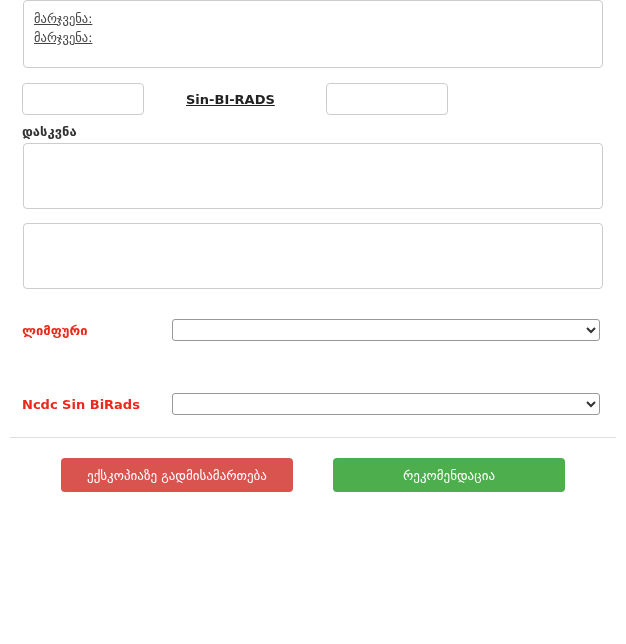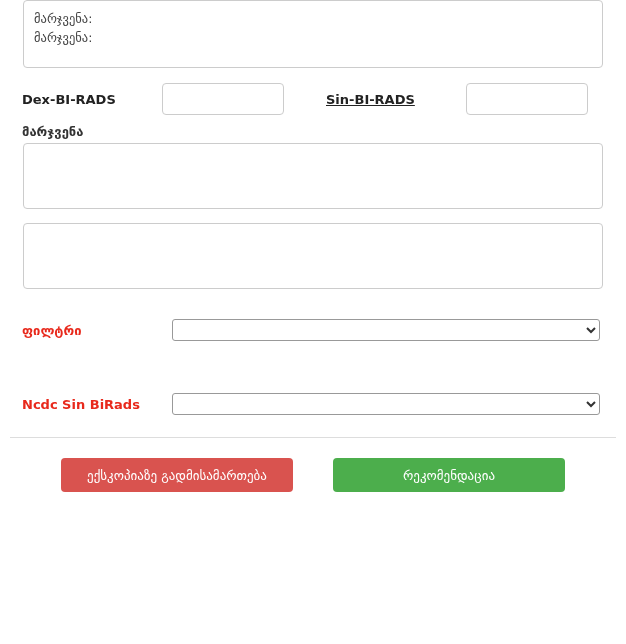--- a/index.html
+++ b/index.html
@@ -28,20 +28,21 @@
     color: #333333;
     margin: 8px 0 4px 12px;
   }
   .big-box {
     box-sizing: border-box;
     width: 580px;
     margin: 0 auto;
     border: 1px solid #cccccc;
     border-radius: 4px;
     background: #ffffff;
+    text-decoration: underline;
   }
   .lymph-box {
     height: 68px;
     padding: 8px 10px;
     line-height: 1.55;
     font-size: 12.5px;
     color: #444444;
   }
   .ta {
     box-sizing: border-box;
@@ -161,38 +162,37 @@
 
 <div class="page">
 
 
   <div class="big-box lymph-box">
     <div>მარჯვენა:</div>
     <div>მარჯვენა:</div>
   </div>
 
   <div class="birads-row">
-    <span class="birads-label dex">Dex-BI-RADS</span>
     <input class="birads-input" type="text" value="" style="">
     <span class="spacer-mid"></span>
     <span class="birads-label sin-label">Sin-BI-RADS</span>
     <input class="birads-input" type="text" value="" style="">
   </div>
 
-  <div class="section-label">მარჯვენა</div>
+  <div class="section-label">დასკვნა</div>
   <textarea class="ta" placeholder="" style=""></textarea>
 
   <div class="gap-1"></div>
 
   <textarea class="ta" placeholder="" style=""></textarea>
 
   <div class="gap-2"></div>
 
   <div class="select-row">
-    <span class="red-label">ფილტრი</span>
+    <span class="red-label">ლიმფური</span>
     <select class="sel">
       <option></option>
     </select>
   </div>
 
   <div class="gap-3"></div>
 
 
   <div class="gap-3"></div>
 

